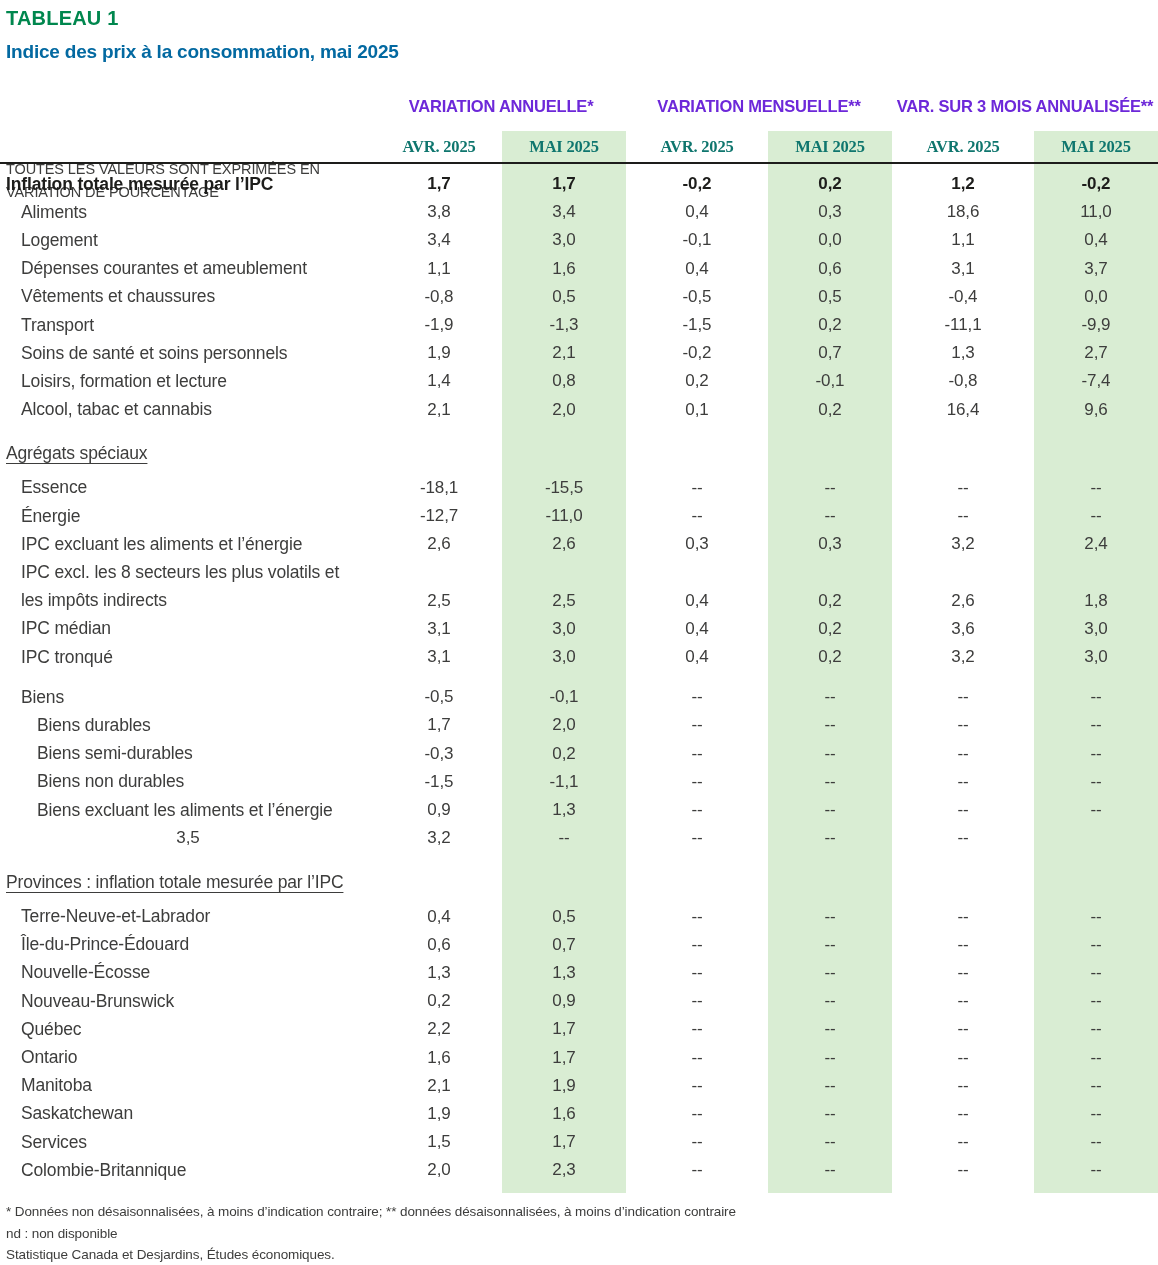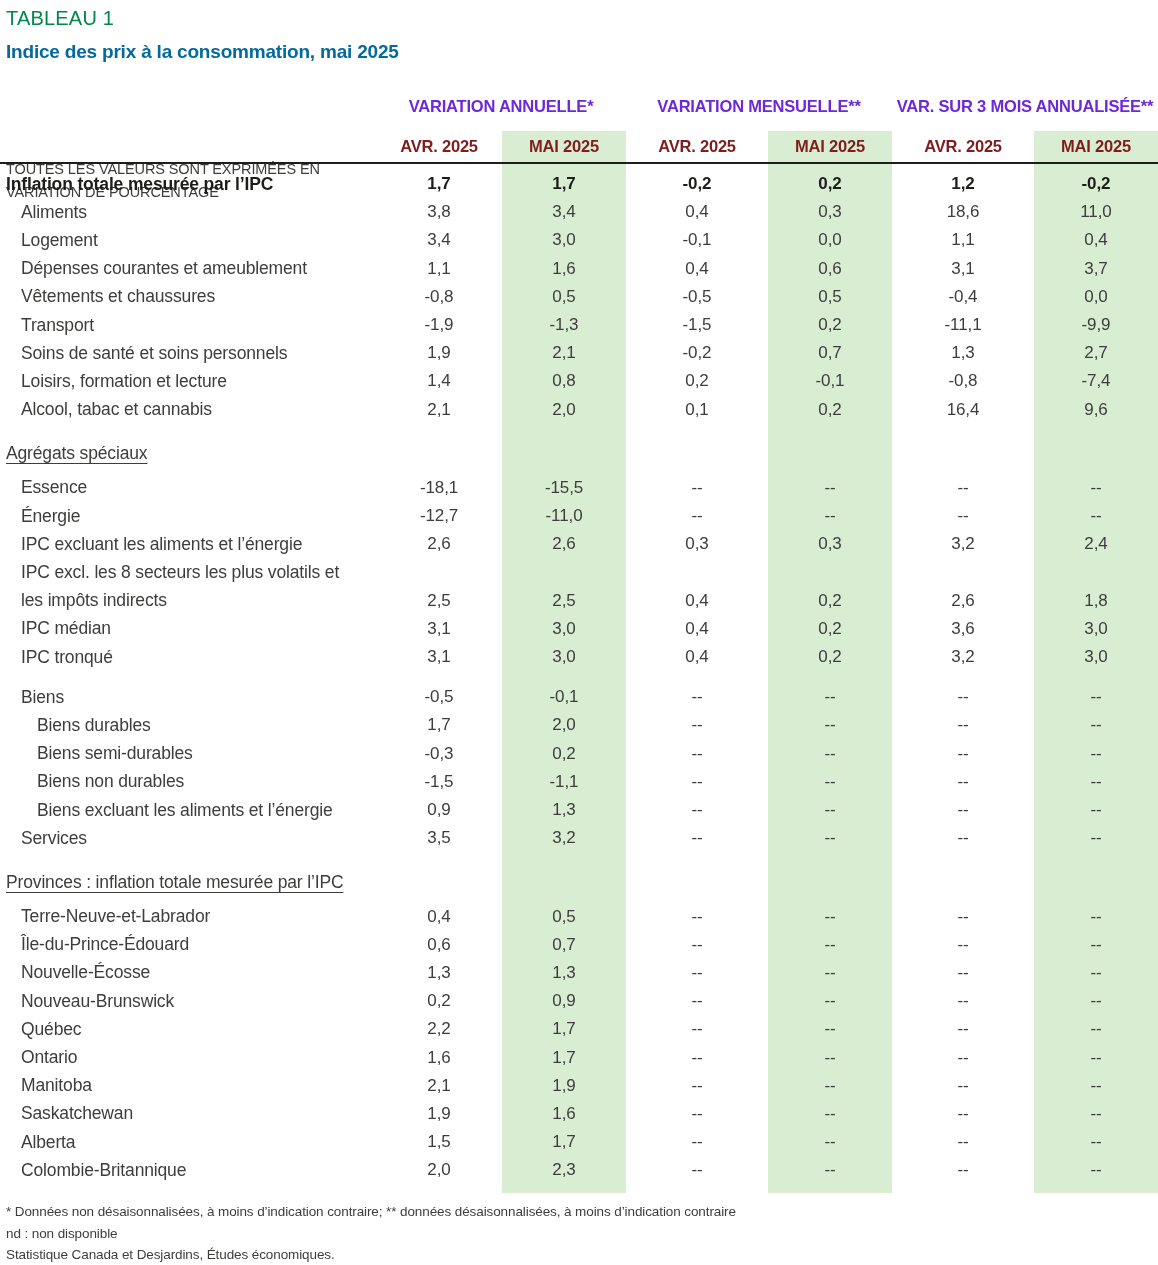--- a/index.html
+++ b/index.html
@@ -7,21 +7,21 @@
     position: relative;
     width: 1158px;
     height: 1265px;
     background: #ffffff;
     font-family: "Liberation Sans", sans-serif;
     color: #3d3d3c;
     overflow: hidden;
   }
   .t-label {
     position: absolute; left: 6px; top: 7px;
-    font-size: 20px; font-weight: 400; letter-spacing: 0.2px;
+    font-size: 20px; font-weight: 700; letter-spacing: 0.2px;
   }
   .title {
     position: absolute; left: 6px; top: 41px; margin: 0;
     font-size: 19px; font-weight: 700; color: #0369a1; letter-spacing: -0.2px;
   }
   .units {
     position: absolute; left: 6px; top: 110px;
     font-size: 14.5px; line-height: 23px; color: #3d3d3c; letter-spacing: -0.1px; margin-top: 48px;
   }
   .band { position: absolute; top: 131px; height: 1062px; width: 124px; }
@@ -31,22 +31,23 @@
     text-align: center; font-size: 16.5px; font-weight: 700; color: #6d28d9;
     line-height: 21px; letter-spacing: -0.2px;
   }
   .grid7 {
     display: grid;
     grid-template-columns: 376px 126px 124px 142px 124px 142px 124px;
     align-items: center;
   }
   .subheaders { position: absolute; left: 0; top: 131px; width: 1158px; height: 31px; }
   .subcell {
-    text-align: center; font-size: 16.5px; font-weight: 700; color: #7f1d1d;
+    text-align: center; font-size: 16.5px; font-weight: 700; color: #0f766e;
     letter-spacing: -0.2px;
+    font-family: Liberation Serif, serif;
   }
   .rule { position: absolute; left: 0; top: 162px; width: 1158px; height: 2px; background: #1d1d1b; }
   .rows { position: absolute; left: 0; top: 170px; width: 1052px; }
   .row { height: 28.2px; }
   .row .lab { white-space: nowrap; font-size: 17.5px; letter-spacing: -0.15px; }
   .row .cell { text-align: center; font-size: 17px; letter-spacing: -0.1px; }
   .row.bold .lab, .row.bold .cell { font-weight: 700; color: #1d1d1b; }
   .row.section { margin-top: 16px; margin-bottom: 6px; }
   .row.section .lab {
     text-decoration: underline; text-underline-offset: 4px; text-decoration-thickness: 1px;
@@ -274,21 +275,20 @@
       <div class="row grid7">
         <div class="lab ind2">Biens excluant les aliments et l’énergie</div>
         <div class="cell">0,9</div>
         <div class="cell">1,3</div>
         <div class="cell">--</div>
         <div class="cell">--</div>
         <div class="cell">--</div>
         <div class="cell">--</div>
       </div>
       <div class="row grid7">
-        <div class="lab ind1">Services</div>
         <div class="cell">3,5</div>
         <div class="cell">3,2</div>
         <div class="cell">--</div>
         <div class="cell">--</div>
         <div class="cell">--</div>
         <div class="cell">--</div>
       </div>
       <div class="row grid7 section">
         <div class="lab ind0">Provinces : inflation totale mesurée par l’IPC</div>
       </div>
@@ -358,21 +358,21 @@
       <div class="row grid7">
         <div class="lab ind1">Saskatchewan</div>
         <div class="cell">1,9</div>
         <div class="cell">1,6</div>
         <div class="cell">--</div>
         <div class="cell">--</div>
         <div class="cell">--</div>
         <div class="cell">--</div>
       </div>
       <div class="row grid7">
-        <div class="lab ind1">Alberta</div>
+        <div class="lab ind1">Services</div>
         <div class="cell">1,5</div>
         <div class="cell">1,7</div>
         <div class="cell">--</div>
         <div class="cell">--</div>
         <div class="cell">--</div>
         <div class="cell">--</div>
       </div>
       <div class="row grid7">
         <div class="lab ind1">Colombie-Britannique</div>
         <div class="cell">2,0</div>

